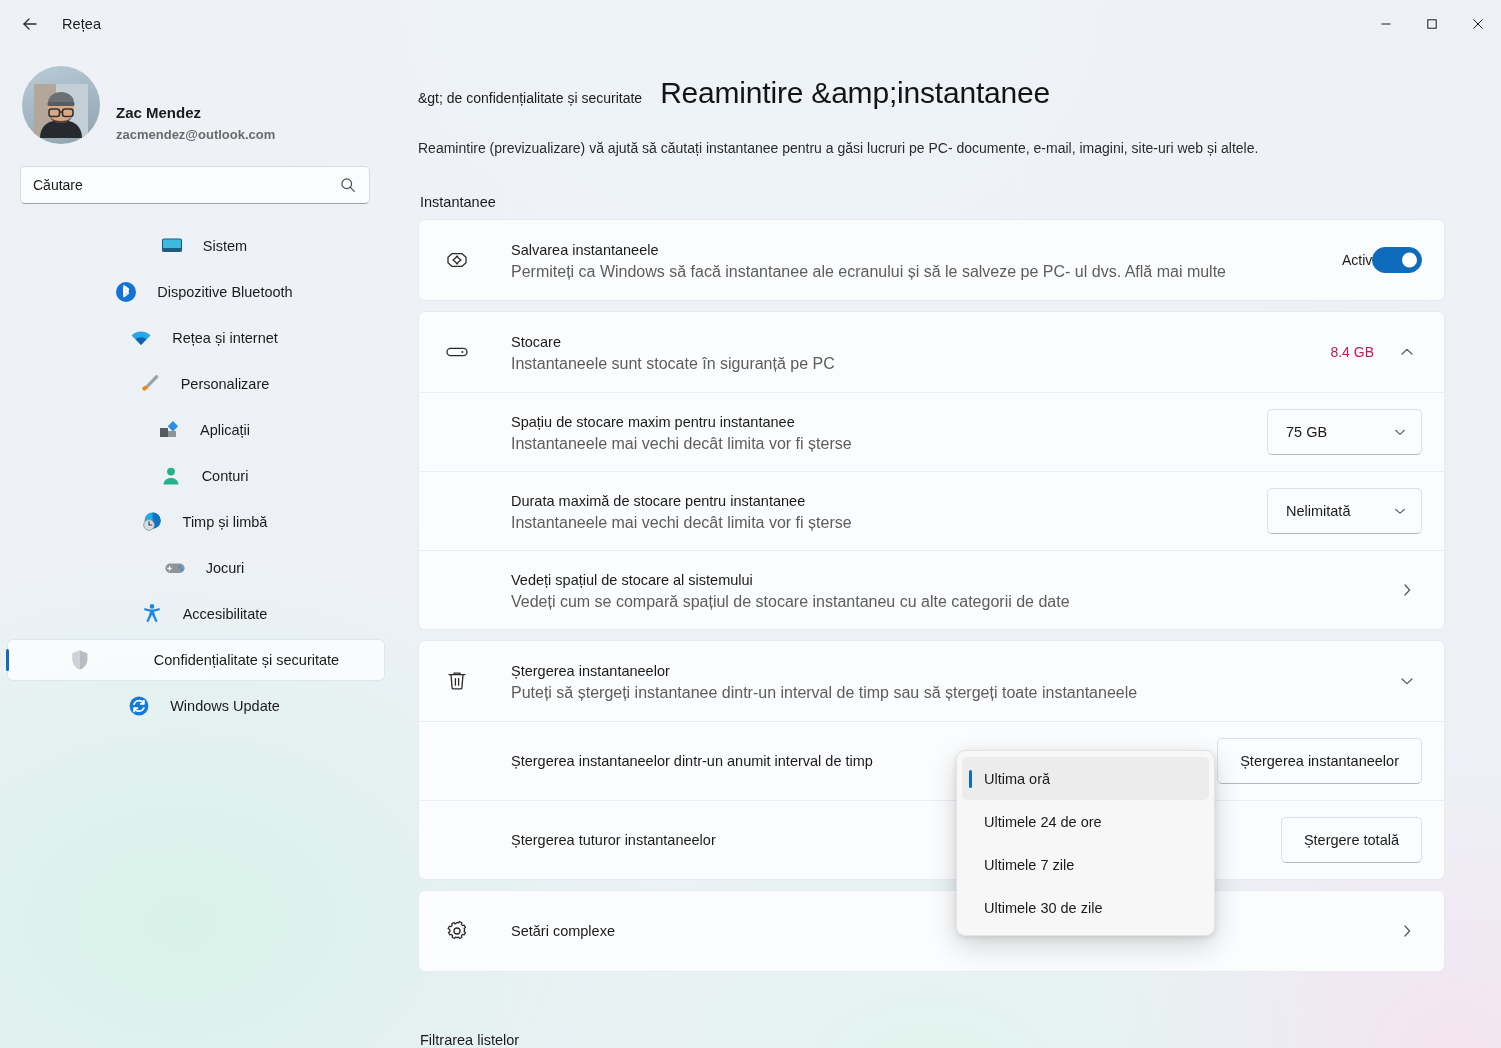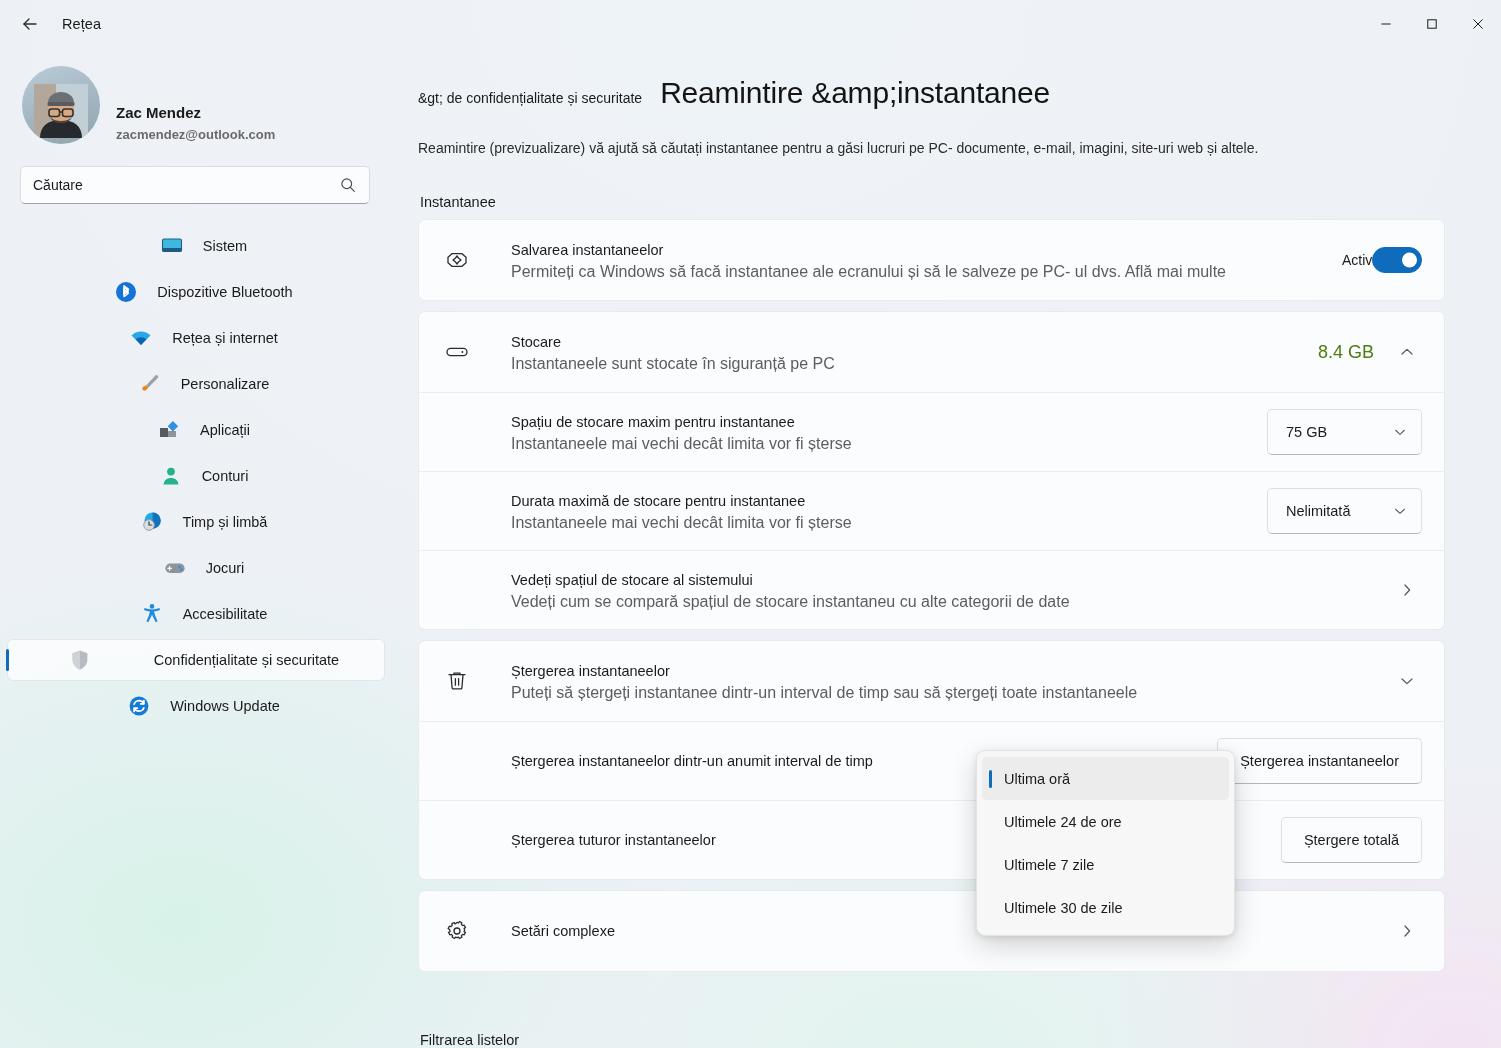--- a/index.html
+++ b/index.html
@@ -142,21 +142,21 @@
   .row-ico {
     width: 46px; flex: 0 0 46px;
     display: flex; align-items: center; justify-content: flex-start;
     margin-right: 22px;
   }
   .row-ico.spacer { flex: 0 0 46px; }
   .row-text { flex: 1; min-width: 0; }
   .row-title { font-size: 14.5px; color: #1b1b1b; line-height: 20px; }
   .row-sub { font-size: 16px; color: #5d5d5d; line-height: 18px; margin-top: 3px; }
   .row-right { display: flex; align-items: center; gap: 18px; flex: 0 0 auto; }
-  .value-text { font-size: 18px; color: #4d7c0f; }
+  .value-text { font-size: 14px; color: #be185d; }
 
   .chev {
     width: 30px; height: 30px;
     display: flex; align-items: center; justify-content: center;
     color: #6f6f6f;
   }
 
   
   .toggle-group { position: relative; display: flex; align-items: center; }
   .toggle-label {
@@ -196,21 +196,21 @@
     border-bottom-color: #b4b8bd;
     border-radius: 5px;
     font-family: inherit; font-size: 14.5px; color: #1b1b1b;
     cursor: pointer; white-space: nowrap;
     display: flex; align-items: center; justify-content: center;
   }
 
   
   .flyout {
     position: absolute;
-    left: 976px; top: 750px;
+    left: 956px; top: 750px;
     width: 259px;
     background: #f7f7f7;
     border: 1px solid #e3e3e3;
     border-radius: 9px;
     box-shadow: 0 10px 28px rgba(0,0,0,0.16), 0 2px 6px rgba(0,0,0,0.10);
     padding: 6px 5px;
     z-index: 120;
   }
   .fly-item {
     height: 43px; display: flex; align-items: center;
@@ -425,21 +425,21 @@
 
     <div class="card">
       <div class="row">
         <div class="row-ico">
           <svg width="28" height="28" viewBox="0 0 28 28" fill="none" stroke="#2b2b2b" stroke-width="1.3" stroke-linejoin="round">
             <path d="M5 11.2l4.2-3.6h9.6L23 11.2v5.6l-4.2 3.6H9.2L5 16.8z"></path>
             <path d="M14 10l1.7 2.3L18 14l-2.3 1.7L14 18l-1.7-2.3L10 14l2.3-1.7z"></path>
           </svg>
         </div>
         <div class="row-text">
-          <div class="row-title">Salvarea instantaneelor</div>
+          <div class="row-title">Salvarea instantaneele</div>
           <div class="row-sub">Permiteți ca Windows să facă instantanee ale ecranului și să le salveze pe PC- ul dvs. Află mai multe</div>
         </div>
         <div class="row-right">
           <div class="toggle-group">
             <span class="toggle-label">Activat</span>
             <div class="toggle">
               <span class="knob"></span>
             </div>
           </div>
         </div>

